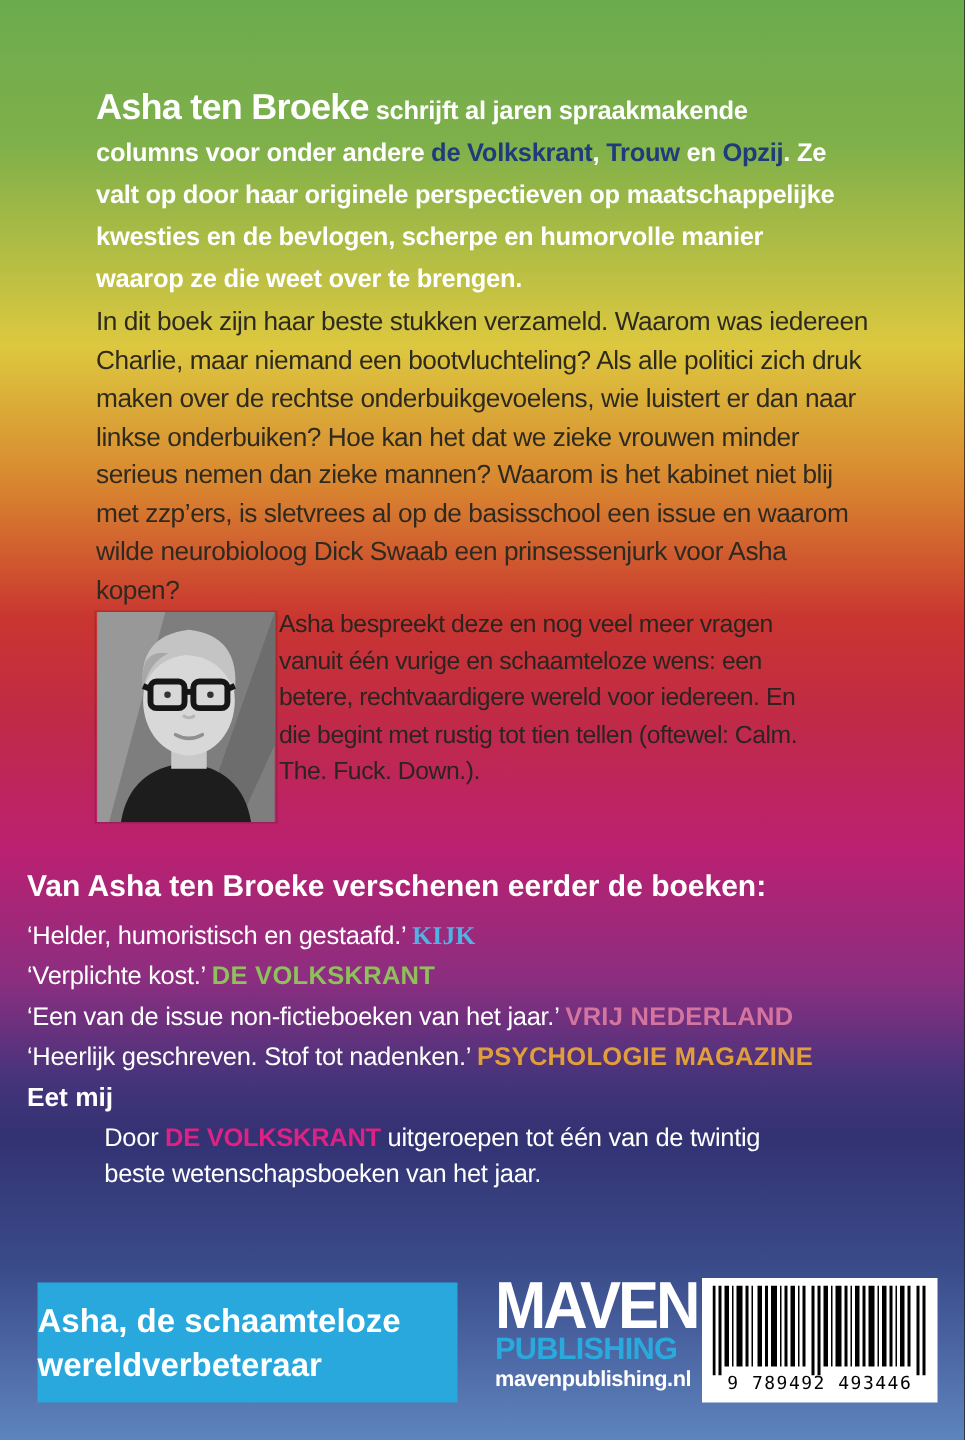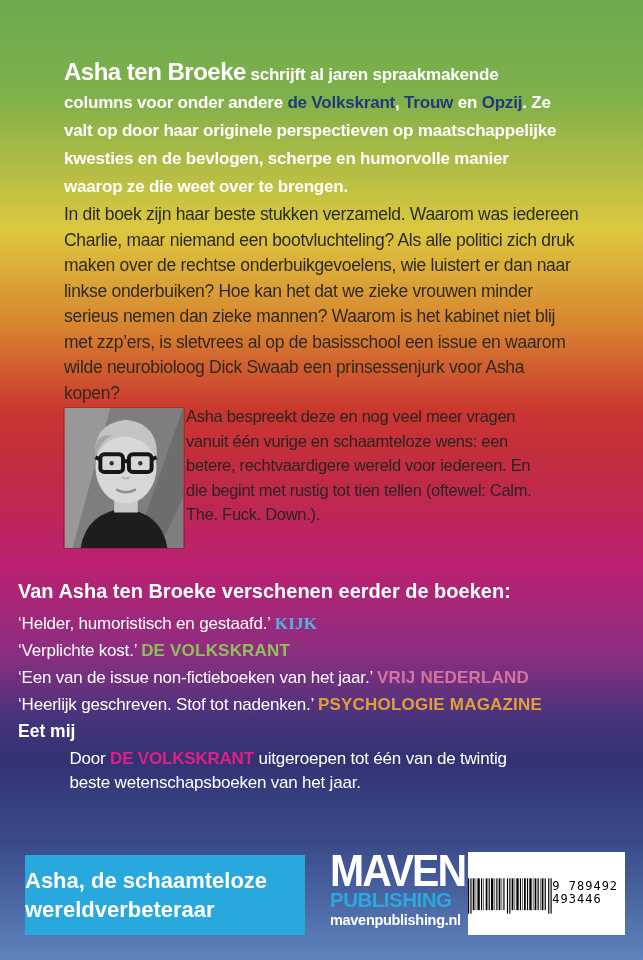--- a/index.html
+++ b/index.html
@@ -71,21 +71,21 @@
     transform:scaleY(1.08);transform-origin:top left;display:block;
   }
   .publisher .pub-sub{
     font-weight:bold;font-size:20.5px;line-height:23px;letter-spacing:-0.5px;display:block;
   }
   .publisher .pub-url{
     font-weight:bold;font-size:14.5px;line-height:18px;letter-spacing:-0.3px;display:block;color:#fff;
   }
   .barcode-box{
     position:absolute;left:468px;top:852px;width:157px;height:83px;
-    background:#fff;display:flex;flex-direction:row;align-items:center;
+    background:#fff;display:flex;flex-direction:column;align-items:center;
   }
   .barcode-box svg{display:block;margin-top:5px;}
   .isbn{
     font-family:"DejaVu Sans Mono","Liberation Mono",monospace;
     font-size:12px;line-height:13px;color:#000;letter-spacing:1px;margin-top:-1px;
   }
 </style>
 </head>
 <body>
 

